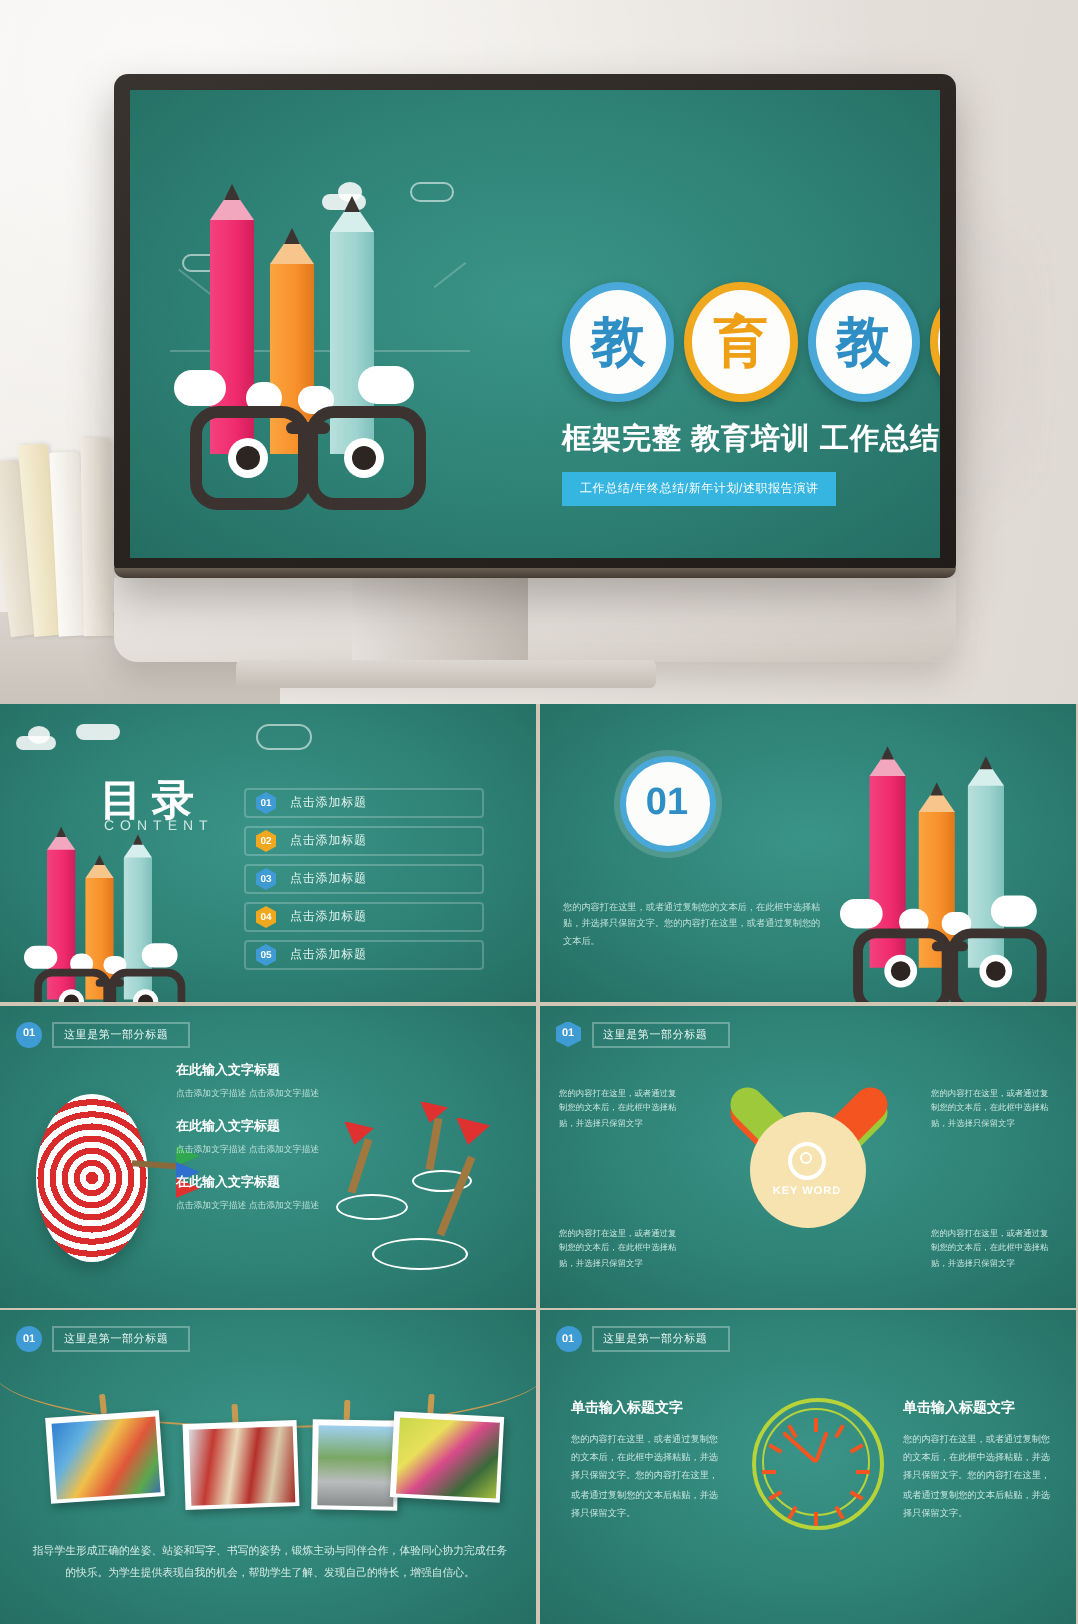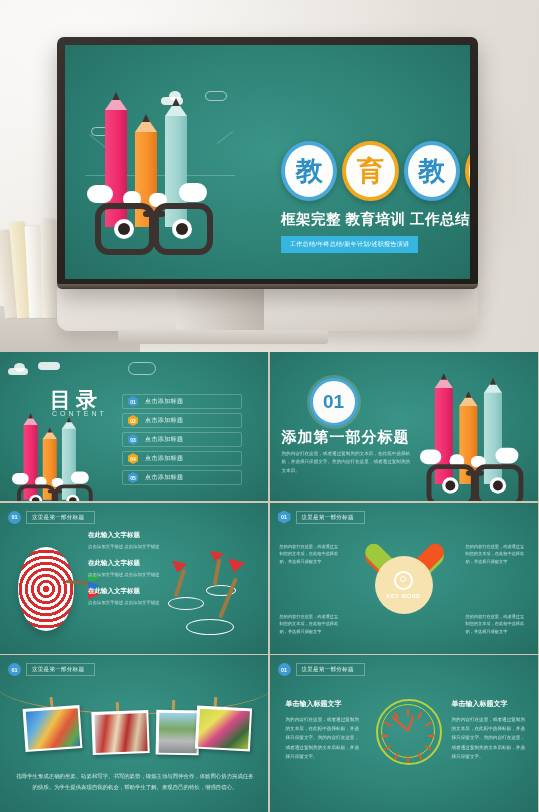--- a/index.html
+++ b/index.html
@@ -281,21 +281,20 @@
         </div>
         <div class="toc-item">
           <span class="toc-num" style="background:#3f9bd4;">05</span>
           <span class="toc-lab">点击添加标题</span>
         </div>
       </div>
     </div>
 
     <div class="slide board">
       <div class="sec-circ">01</div>
-      <div class="sec-title">添加第一部分标题</div>
       <div class="sec-body">您的内容打在这里，或者通过复制您的文本后，在此框中选择粘贴，并选择只保留文字。您的内容打在这里，或者通过复制您的文本后。</div>
 
       <div class="t-pencils" style="left:150px;top:22px;transform:scale(.82);transform-origin:top left;">
         <div class="pencil" style="left:18px;height:118px;background:linear-gradient(90deg,#f4427e,#ef2a6d 60%,#d01f5a);">
             <div class="tip" style="border-bottom:16px solid #f3a7bf;"></div>
             <div class="lead"></div>
           </div>
         <div class="pencil" style="left:48px;height:96px;background:linear-gradient(90deg,#fba43f,#f7902a 60%,#e2781b);">
             <div class="tip" style="border-bottom:16px solid #f8c58c;"></div>
             <div class="lead"></div>

